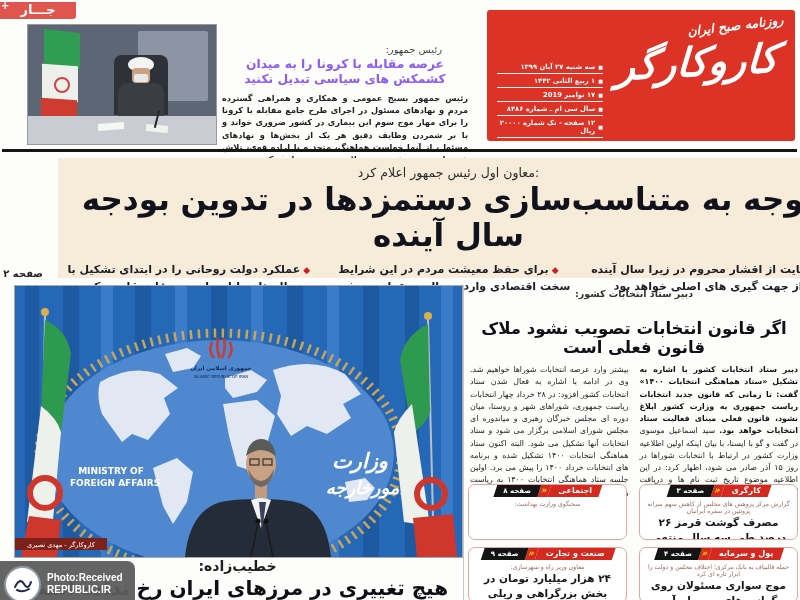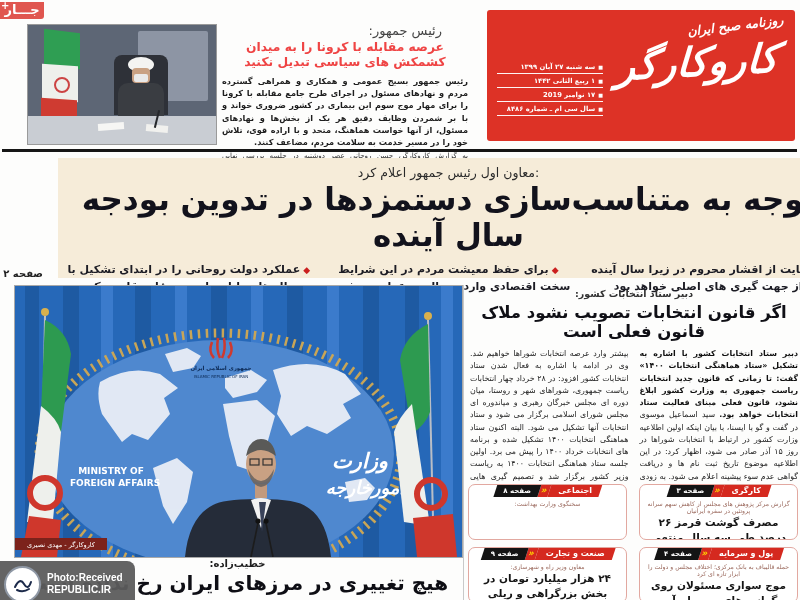--- a/index.html
+++ b/index.html
@@ -3,21 +3,21 @@
 <meta charset="utf-8">
 <style>
   html,body{margin:0;padding:0;}
   body{
     width:800px;height:600px;overflow:hidden;position:relative;
     background:#fdfdfc;font-family:"DejaVu Sans",sans-serif;
   }
   .abs{position:absolute;}
 
   
-  .clip-logo{left:0;top:2px;width:44px;height:17px;background:#e0564f;color:#fff;
+  .clip-logo{left:0;top:2px;width:76px;height:17px;background:#e0564f;color:#fff;
     font-weight:bold;font-size:13px;text-align:center;line-height:16px;border-radius:0 0 3px 0;}
   .clip-logo::before{content:"+";position:absolute;left:1px;top:-4px;font-size:10px;color:#fff;}
 
   
   .pres-photo{left:27px;top:24px;width:188px;height:119px;background:#5d6675;border:1px solid #9a9a9a;overflow:hidden;}
   .pres-panel{position:absolute;right:8px;top:6px;width:70px;height:70px;background:#8d95a4;border-radius:2px;}
   .pres-flag-g{position:absolute;left:16px;top:6px;width:36px;height:36px;background:#2f9e53;transform:skewY(7deg);}
   .pres-flag-w{position:absolute;left:14px;top:40px;width:36px;height:36px;background:#eef0ec;transform:skewY(4deg);}
   .pres-flag-r{position:absolute;left:13px;top:74px;width:36px;height:28px;background:#cf3b31;transform:skewY(4deg);}
   .pres-flag-emb{position:absolute;left:26px;top:52px;width:12px;height:12px;border:2px solid #c44;border-radius:50%;}
@@ -26,22 +26,22 @@
   .pres-face{position:absolute;left:104px;top:43px;width:18px;height:15px;background:#c9a183;border-radius:4px;}
   .pres-mask{position:absolute;left:106px;top:49px;width:14px;height:8px;background:#e9e9e9;border-radius:2px;}
   .pres-robe{position:absolute;left:90px;top:58px;width:46px;height:34px;background:#3a3d42;border-radius:10px 10px 0 0;}
   .pres-desk{position:absolute;left:0;bottom:0;width:100%;height:28px;background:#c9cdd3;}
   .pres-paper1{position:absolute;left:70px;bottom:14px;width:26px;height:7px;background:#f6f6f4;transform:rotate(-4deg);}
   .pres-paper2{position:absolute;left:118px;bottom:12px;width:22px;height:7px;background:#f1f1ee;transform:rotate(5deg);}
   .pres-mic{position:absolute;left:128px;bottom:16px;width:2px;height:18px;background:#26282c;transform:rotate(14deg);}
 
   
   .top-story{left:222px;top:23px;width:246px;height:122px;direction:rtl;}
-  .ts-kicker{font-size:13px;color:#444;text-align:right;padding-right:26px;}
-  .ts-headline{font-size:12.3px;font-weight:bold;color:#ef4444;text-align:center;margin:2px 0 4px;line-height:1.25;}
+  .ts-kicker{font-size:10px;color:#444;text-align:right;padding-right:26px;margin-top:21px;}
+  .ts-headline{font-size:12.3px;font-weight:bold;color:#8b5cf6;text-align:center;margin:2px 0 4px;line-height:1.25;}
   .ts-lead{font-size:8.2px;font-weight:bold;color:#1e1e1e;text-align:justify;line-height:1.5;}
   .ts-body{font-size:7.2px;color:#333;text-align:justify;line-height:1.5;margin-top:2px;}
   .ts-more{font-size:7.5px;font-weight:bold;color:#111;text-align:left;margin-top:3px;}
 
   
   .masthead{left:487px;top:10px;width:308px;height:131px;background:#dd3226;border-radius:3px;overflow:hidden;}
   .mh-tagline{position:absolute;top:8px;right:12px;color:#fff;font-size:12.5px;font-weight:bold;font-style:italic;transform:rotate(-7deg);}
   .mh-title{position:absolute;top:30px;left:118px;right:6px;color:#fff;font-size:40px;font-weight:bold;font-style:italic;
     text-align:center;transform:skewX(-6deg) rotate(-3deg);line-height:1.1;}
   .mh-dates{position:absolute;left:10px;top:50px;width:106px;direction:rtl;}
@@ -60,34 +60,34 @@
   .band-bullets{display:flex;direction:rtl;margin-top:9px;padding:0 8px;gap:14px;}
   .bullet{flex:1;text-align:center;font-size:11px;font-weight:bold;color:#1c1c24;line-height:1.5;direction:rtl;}
   .bullet::before{content:"◆ ";color:#cb1f1f;font-size:9px;}
   .band-pageref{position:absolute;right:757px;top:268px;font-size:10px;font-weight:bold;color:#222;}
 
   
   .fm-photo{left:14px;top:285px;width:447px;height:271px;border:1px solid #a9a9a9;overflow:hidden;background:#2668b8;}
 
   
   .caption{left:14px;top:558px;width:447px;text-align:center;direction:rtl;}
-  .cap-kicker{font-size:10px;font-weight:bold;color:#1f1f1f;}
+  .cap-kicker{font-size:14px;font-weight:bold;color:#1f1f1f;}
   .cap-headline{font-size:20px;font-weight:bold;color:#0e0e14;margin-top:2px;}
 
   
   .wm{left:0;top:561px;height:42px;display:flex;align-items:center;gap:6px;
     background:rgba(92,92,92,.95);border-radius:0 8px 8px 0;padding:2px 12px 2px 4px;}
   .wm-circle{width:33px;height:33px;border-radius:50%;background:#fff;border:2px solid #8f98a5;
     display:flex;align-items:center;justify-content:center;flex:0 0 auto;}
   .wm-lines{color:#fff;font-weight:bold;font-size:10px;line-height:1.25;font-family:"Liberation Sans",sans-serif;}
 
   
   .article{left:470px;top:288px;width:328px;height:193px;direction:rtl;}
   .el-kicker{text-align:center;font-size:9.5px;font-weight:bold;color:#333;}
-  .el-headline{text-align:center;font-size:16.5px;font-weight:bold;color:#101016;margin:4px 0 7px;}
+  .el-headline{text-align:center;font-size:16.5px;font-weight:bold;color:#101016;margin:20px 0 7px;}
   .el-body{column-count:2;column-gap:11px;text-align:justify;font-size:7.9px;line-height:1.55;color:#222;height:146px;overflow:hidden;}
   .el-lead{font-weight:bold;color:#111;}
 
   
   .nbgrid{left:468px;top:484px;width:330px;display:grid;grid-template-columns:159px 159px;
     grid-auto-rows:56px;column-gap:12px;row-gap:7px;direction:rtl;}
   .nbox{position:relative;border:1px solid #e2a8a0;border-radius:7px;background:#fff;overflow:hidden;}
   .ntab{position:absolute;top:0;left:50%;transform:translateX(-50%) skewX(-18deg);display:flex;direction:rtl;height:12px;}
   .ntab-label{background:#d5291f;color:#fff;font-size:8px;font-weight:bold;padding:0 9px;line-height:12px;white-space:nowrap;}
   .chev{background:#d5291f;color:#ffd400;font-size:9px;font-weight:bold;line-height:11px;padding:0 2px;}
@@ -130,20 +130,21 @@
 </div>
 
 <div class="abs masthead">
   <div class="mh-tagline">روزنامه صبح ایران</div>
   <div class="mh-title">کاروکارگر</div>
   <div class="mh-dates">
     <div class="mh-date-row">سه شنبه ۲۷ آبان ۱۳۹۹</div>
     <div class="mh-date-row">۱ ربیع الثانی ۱۴۴۲</div>
     <div class="mh-date-row">۱۷ نوامبر 2019</div>
     <div class="mh-date-row">سال سی ام ـ شماره ۸۴۸۶</div>
+    <div class="mh-date-row">۱۲ صفحه - تک شماره ۲۰۰۰۰ ریال</div>
 
   </div>
 </div>
 
 <div class="abs rule-top"></div>
 
 <div class="abs band">
   <div class="band-kicker">معاون اول رئیس جمهور اعلام کرد:</div>
   <div class="band-headline">توجه به متناسب‌سازی دستمزدها در تدوین بودجه سال آینده</div>
   <div class="band-bullets">

